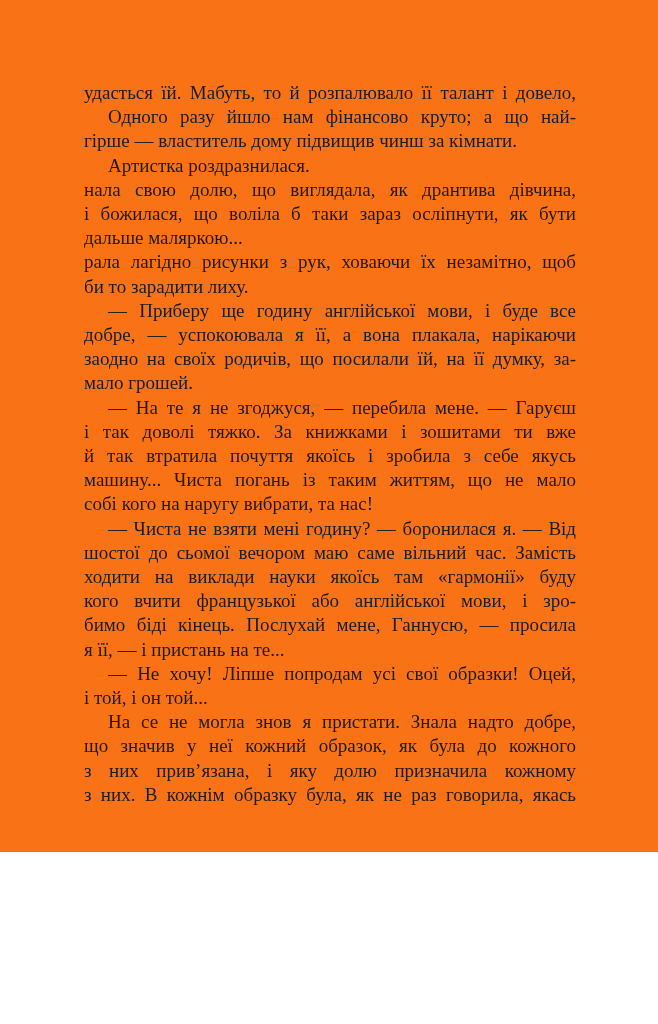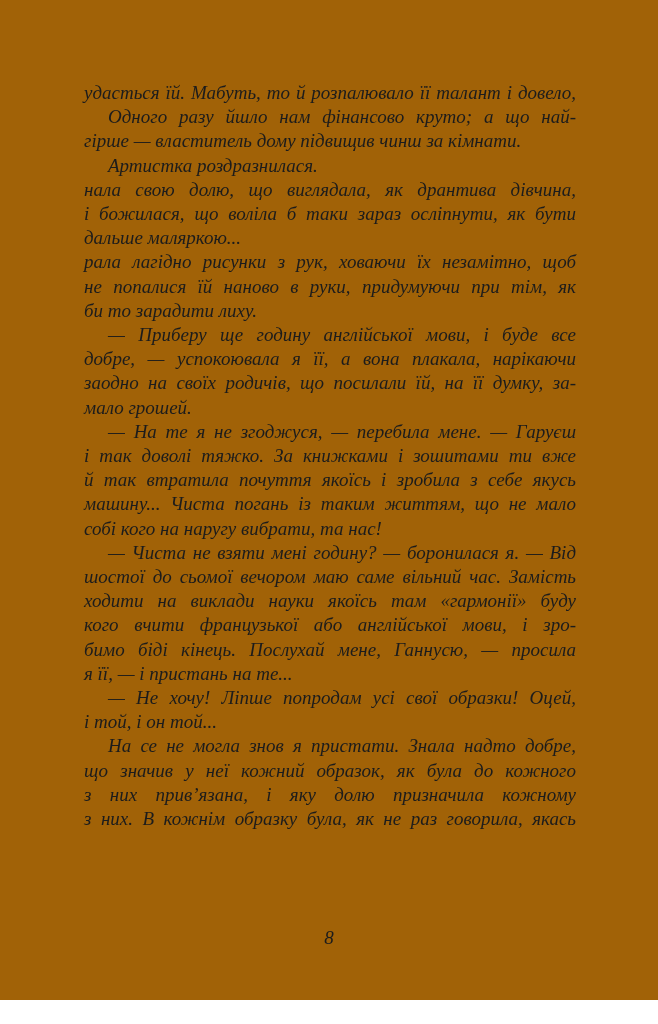--- a/index.html
+++ b/index.html
@@ -9,24 +9,23 @@
   body {
     width: 658px;
     height: 1024px;
     background: #ffffff;
     font-family: "Liberation Serif", "DejaVu Serif", serif;
     color: #1c1c1c;
   }
   .page {
     position: relative;
     width: 658px;
-    height: 1000px;
-    background: #a16207;
+    height: 852px;
+    background: #f97316;
     overflow: hidden;
-    font-style: italic;
   }
   .text-block {
     position: absolute;
     left: 84px;
     top: 81px;
     width: 492px;
     font-size: 19px;
     line-height: 24.2px;
     -webkit-font-smoothing: antialiased;
   }
@@ -57,21 +56,20 @@
 <div class="page">
   <div class="text-block">
       <div class="line just">удасться їй. Мабуть, то й розпалювало її талант і довело,</div>
       <div class="line just indent">Одного разу йшло нам фінансово круто; а що най-</div>
       <div class="line">гірше — властитель дому підвищив чинш за кімнати.</div>
       <div class="line indent">Артистка роздразнилася.</div>
       <div class="line just">нала свою долю, що виглядала, як дрантива дівчина,</div>
       <div class="line just">і божилася, що воліла б таки зараз осліпнути, як бути</div>
       <div class="line">дальше маляркою...</div>
       <div class="line just">рала лагідно рисунки з рук, ховаючи їх незамітно, щоб</div>
-      <div class="line just">не попалися їй наново в руки, придумуючи при тім, як</div>
       <div class="line">би то зарадити лиху.</div>
       <div class="line just indent">— Приберу ще годину англійської мови, і буде все</div>
       <div class="line just">добре, — успокоювала я її, а вона плакала, нарікаючи</div>
       <div class="line just">заодно на своїх родичів, що посилали їй, на її думку, за-</div>
       <div class="line">мало грошей.</div>
       <div class="line just indent">— На те я не згоджуся, — перебила мене. — Гаруєш</div>
       <div class="line just">і так доволі тяжко. За книжками і зошитами ти вже</div>
       <div class="line just">й так втратила почуття якоїсь і зробила з себе якусь</div>
       <div class="line just">машину... Чиста погань із таким життям, що не мало</div>
       <div class="line">собі кого на наругу вибрати, та нас!</div>

